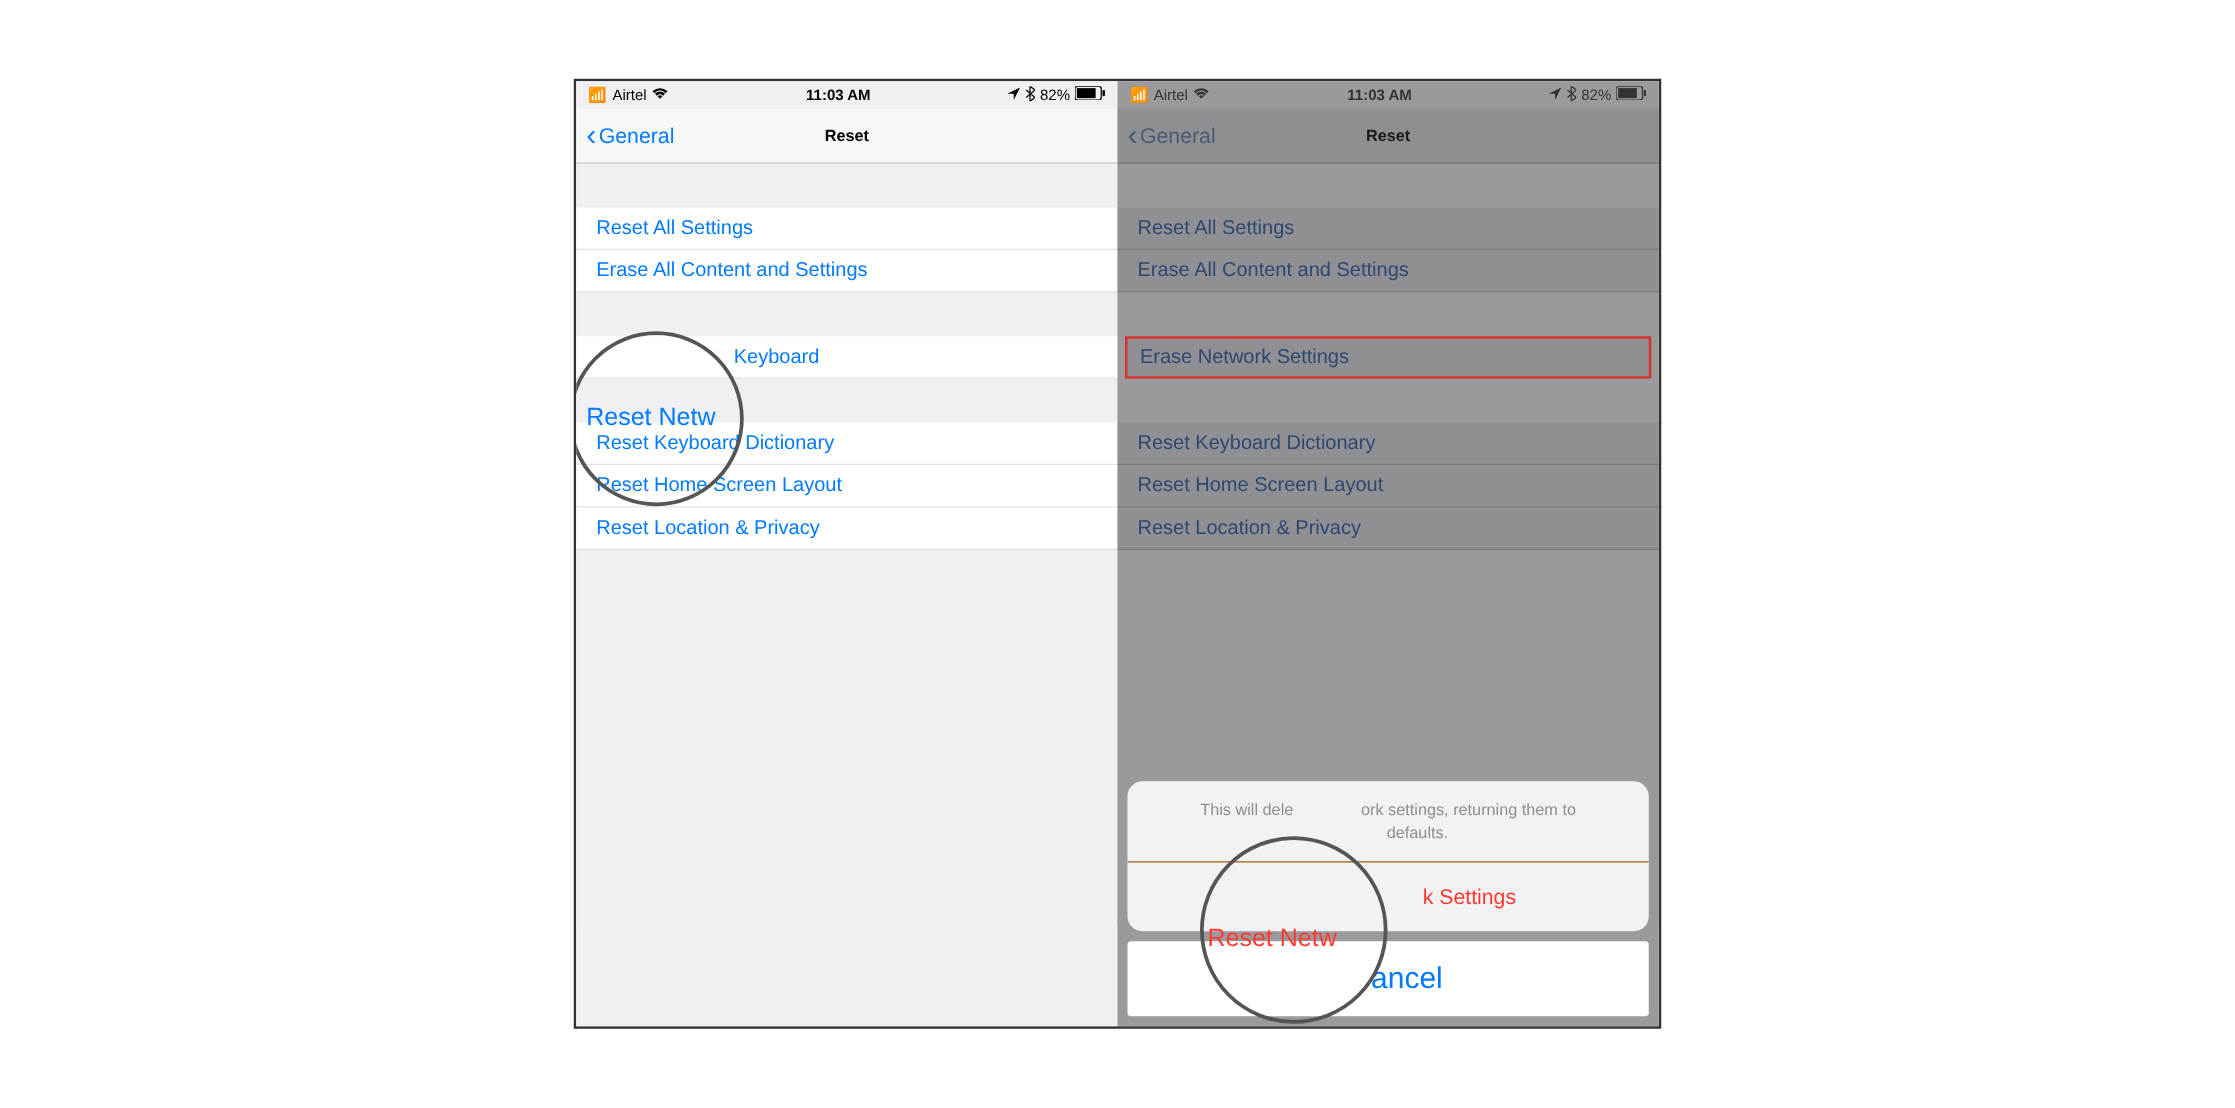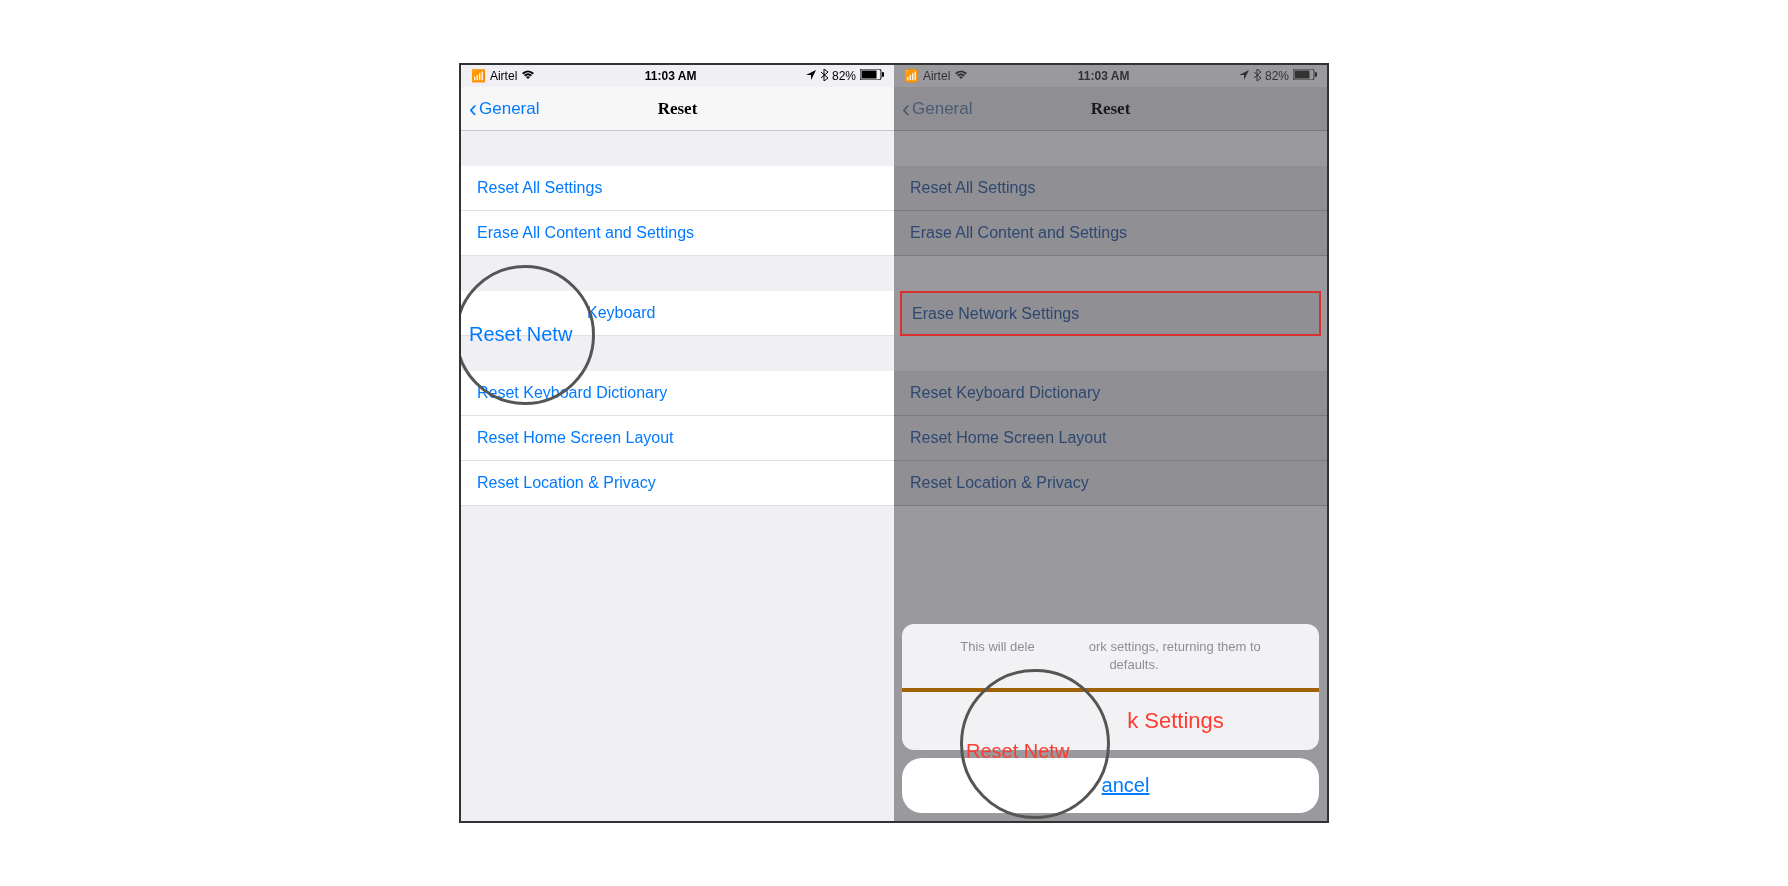--- a/index.html
+++ b/index.html
@@ -68,37 +68,36 @@
       color: #007aff;
       gap: 2px;
     }
     .phone-right .back-button { color: #4a5a72; }
     .chevron-left {
       font-size: 24px;
       font-weight: 300;
       line-height: 1;
     }
     .nav-title {
-      font-size: 17px;
+      font-size: 13px;
       font-weight: 600;
-      font-family: Liberation Serif, serif;
     }
     .phone-left .nav-title { color: #000; }
     .phone-right .nav-title { color: #1a1a1a; }
     .content-area {
       height: calc(100% - 66px);
       overflow: hidden;
     }
     .section-gap {
       height: 35px;
     }
     .phone-left .section-gap { background: #efeff4; }
     .phone-right .section-gap { background: #9a9a9e; }
     .list-item {
-      height: 45px;
+      height: 34px;
       display: flex;
       align-items: center;
       padding: 0 16px;
       font-size: 16px;
       border-bottom: 1px solid #e0e0e0;
     }
     .phone-left .list-item { background: #fff; color: #007aff; }
     .phone-right .list-item { background: #8f8f94; color: #2e4870; border-bottom-color: #7a7a7e; }
     .list-item:first-of-type { border-top: 1px solid #e0e0e0; }
     .phone-right .list-item:first-of-type { border-top-color: #7a7a7e; }
@@ -125,38 +124,37 @@
       background: #f2f2f5;
       border-radius: 12px;
       overflow: hidden;
       margin-bottom: 8px;
     }
     .action-message {
       text-align: center;
       font-size: 13px;
       color: #8e8e93;
       padding: 14px 20px;
-      border-bottom: 4px solid #a16207;
+      border-bottom: 1px solid #a16207;
       line-height: 1.4;
     }
     .action-button {
       text-align: center;
       font-size: 20px;
       padding: 16px;
       color: #ff3b30;
     }
     .action-cancel {
       background: #fff;
-      border-radius: 20px;
+      border-radius: 3px;
       text-align: center;
-      font-size: 20px;
+      font-size: 24px;
       padding: 16px;
       color: #007aff;
       font-weight: 500;
-      text-decoration: underline;
     }
     
     
     .circle-highlight {
       position: absolute;
       border: 3px solid #555;
       border-radius: 50%;
       pointer-events: none;
       z-index: 100;
     }
@@ -308,21 +306,21 @@
       <div class="list-item">Reset Location &amp; Privacy</div>
       <div class="bottom-filler"></div>
     </div>
 
     <div class="action-sheet">
       <div class="action-group">
         <div class="action-message">
           <span>This will dele&nbsp;&nbsp;&nbsp;&nbsp;&nbsp;&nbsp;&nbsp;&nbsp;&nbsp;&nbsp;&nbsp;&nbsp;&nbsp;&nbsp;&nbsp;ork settings, returning them to<br>&nbsp;&nbsp;&nbsp;&nbsp;&nbsp;&nbsp;&nbsp;&nbsp;&nbsp;&nbsp;&nbsp;&nbsp;&nbsp;defaults.</span>
         </div>
         <div class="action-button">
-          <span style="margin-left:130px;font-size:22px">k Settings</span>
+          <span style="margin-left:130px;font-size:17px">k Settings</span>
         </div>
       </div>
       <div class="action-cancel">
         <span style="margin-left:30px">ancel</span>
       </div>
     </div>
 
     <div class="circle-highlight circle-2"></div>
     <div class="zoom-text zoom-2">Reset Netw</div>
   </div>

